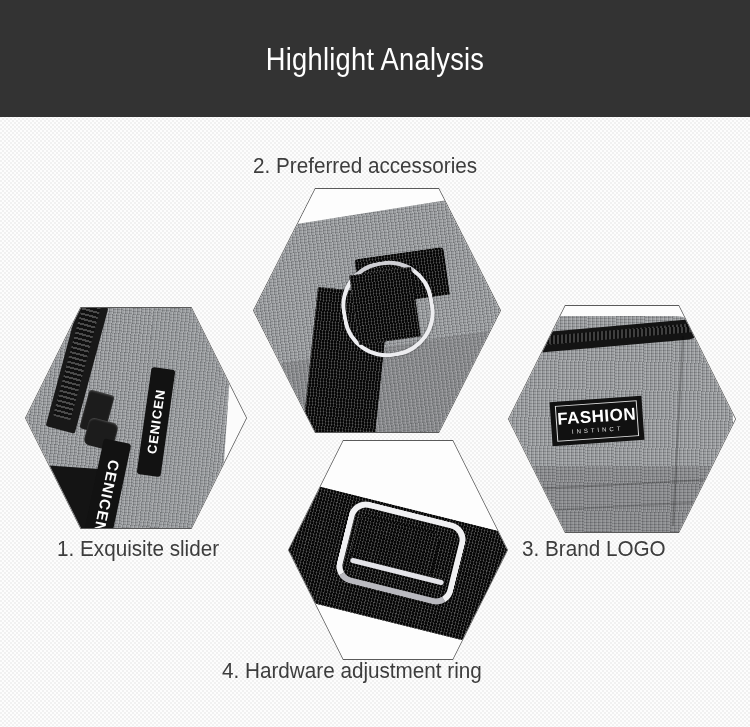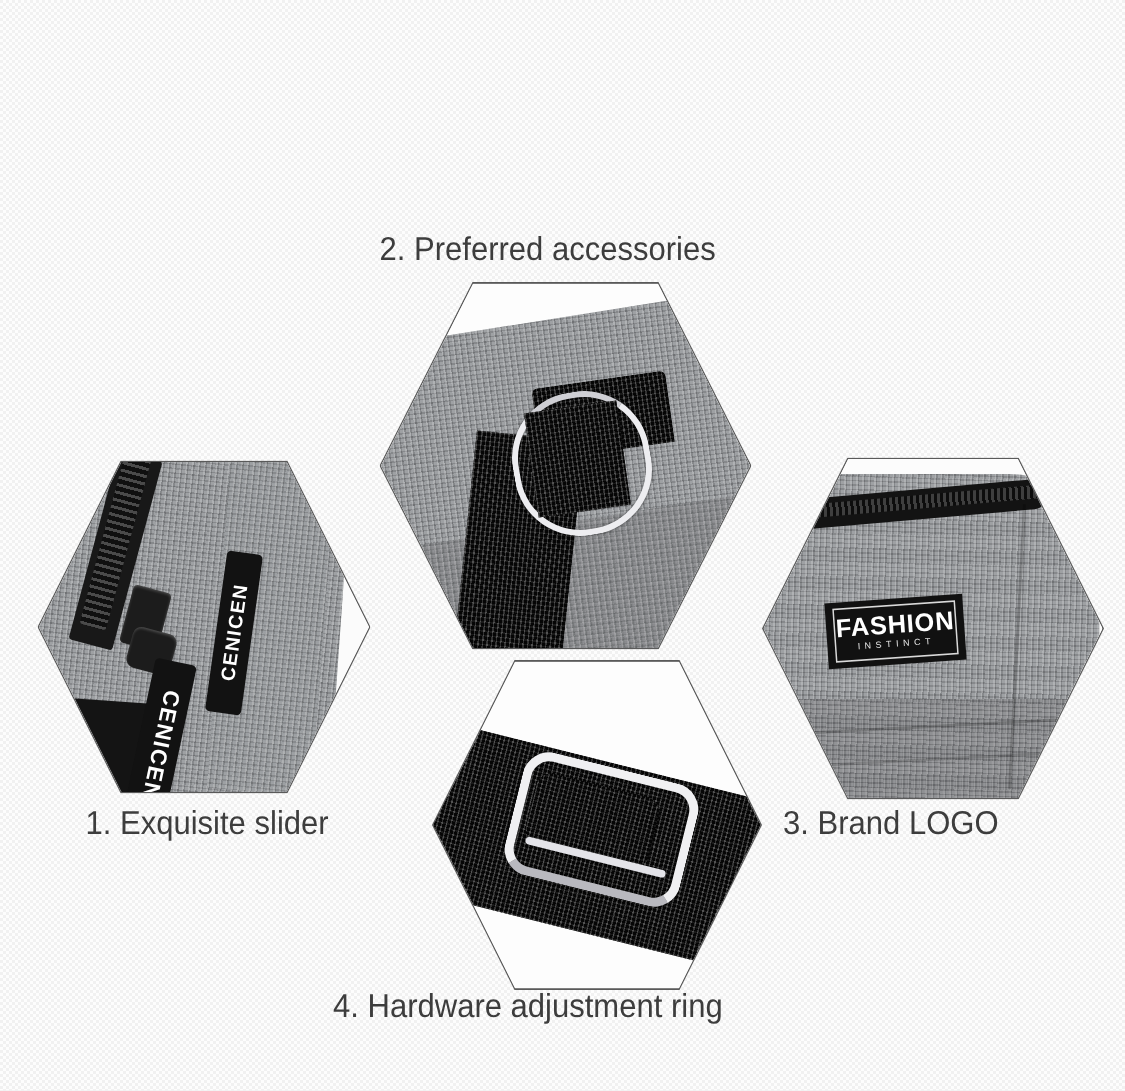--- a/index.html
+++ b/index.html
@@ -184,20 +184,23 @@
   #caption-2 { left: 253px; top: 153px; }
   #caption-1 { left: 57px;  top: 536px; }
   #caption-3 { left: 522px; top: 536px; }
   #caption-4 { left: 222px; top: 658px; }
 </style>
 </head>
 <body>
 
 <div id="page">
 
+  <div id="header-band">
+    <div id="header-title">Highlight Analysis</div>
+  </div>
 
   <div class="caption" id="caption-2">2. Preferred accessories</div>
 
   <div class="hex-border" style="left:253px; top:188px; width:248px; height:245px;">
     <div class="hex-inner">
       <div class="photo">
 
         <div style="position:absolute;left:0;top:0;width:248px;height:245px;background:#fdfdfd;"></div>
 
         <div class="fabric" style="left:-40px; top:48px; width:340px; height:230px; transform:rotate(-9deg); transform-origin:left top;"></div>

